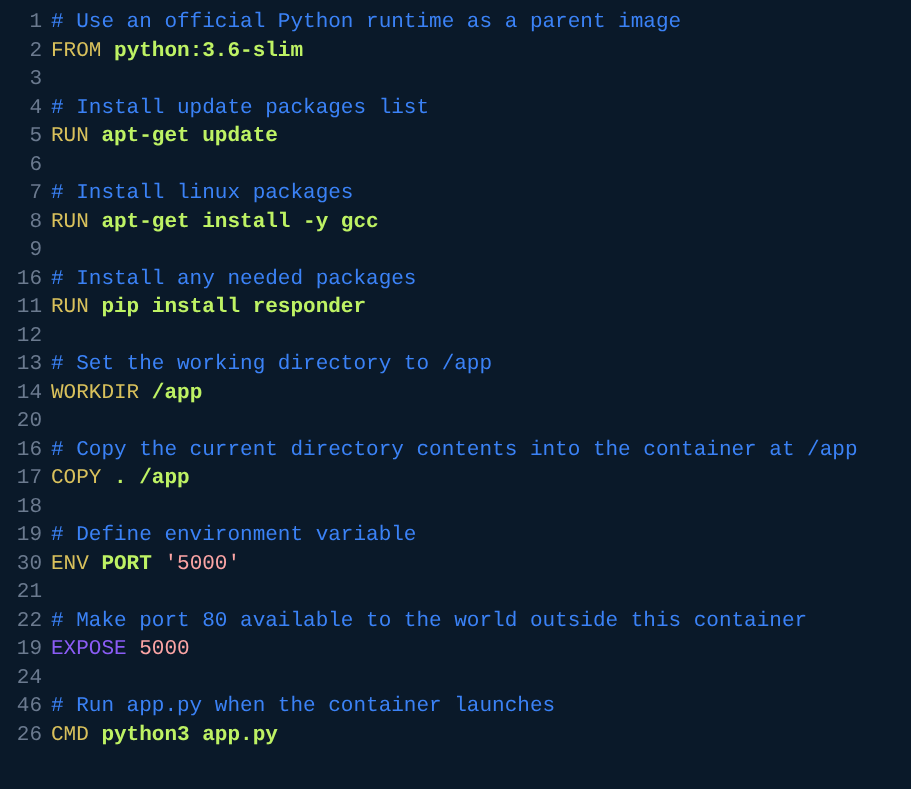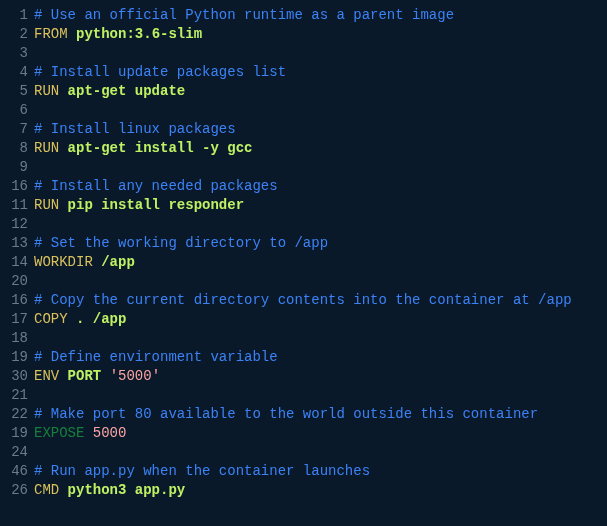--- a/index.html
+++ b/index.html
@@ -35,21 +35,21 @@
     white-space: pre;
   }
   .line {
     display: block;
     height: 19px;
   }
   .tok-comment { color: #3b82f6; }
   .tok-keyword { color: #d9c15c; }
   .tok-text    { color: #bef264; font-weight: bold; }
   .tok-string  { color: #fca5a5; }
-  .tok-expose  { color: #15803d; }
+  .tok-expose  { color: #8b5cf6; }
 </style>
 </head>
 <body>
 
 <div class="editor">
   <div class="gutter" id="gutter">
       <span class="ln">1</span>
       <span class="ln">2</span>
       <span class="ln">3</span>
       <span class="ln">4</span>

